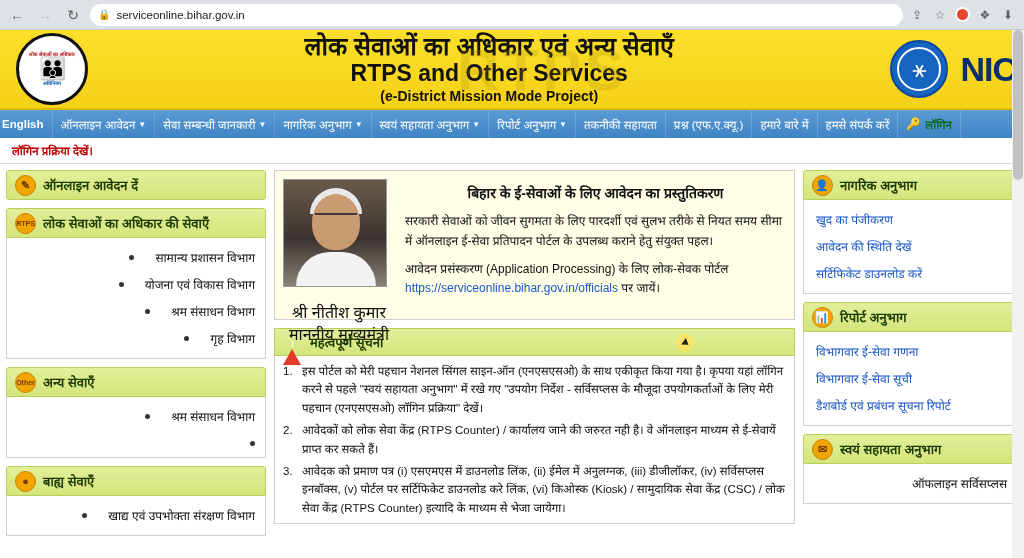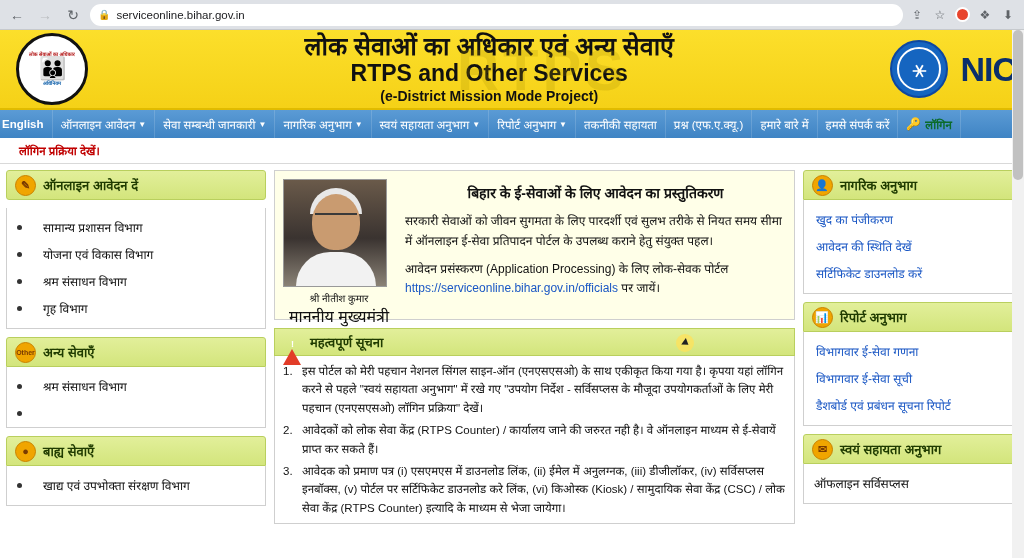--- a/index.html
+++ b/index.html
@@ -167,21 +167,21 @@
   .menu-login { color: #0b6b2b; font-weight: bold; background: transparent; display:flex; align-items:center; gap:4px;}
   .key-icon { color: #0b8a3a; font-size: 12px; }
 
   
   .marquee {
     height: 26px;
     background: #fff;
     border-bottom: 1px solid #d9d9d9;
     display: flex;
     align-items: center;
-    padding-left: 19px;
+    padding-left: 12px;
     font-size: 11.5px;
     color: #c00000;
     font-weight: bold;
   }
 
   
   .page {
     display: flex;
     gap: 8px;
     padding: 6px 6px 0 6px;
@@ -215,20 +215,21 @@
   .panel-body {
     border: 1px solid #cfcfcf;
     border-top: none;
     background: #fff;
     padding: 6px 4px 6px 4px;
   }
   .li {
     display: flex; align-items: flex-start; gap: 21px;
     font-size: 12px; color: #111;
     padding: 5px 6px;
+    justify-content: flex-end;
   }
   .bullet {
     width: 5px; height: 5px; background: #333; border-radius: 50%;
     margin-top: 6px; flex: 0 0 5px;
   }
 
   
   .intro-box {
     border: 1px solid #cfcfcf;
     background: #ffffe8;
@@ -258,21 +259,21 @@
   .cm-photo .glasses {
     position: absolute; left: 31px; top: 33px;
     width: 42px; height: 9px;
     border-top: 2px solid #3a3a3a;
   }
   .cm-photo .shirt {
     position: absolute; left: 12px; bottom: 0;
     width: 80px; height: 34px;
     background: #f2f2f2; border-radius: 40px 40px 0 0;
   }
-  .cm-cap1 { font-size: 10px; color: #111; margin-top: 4px; }
+  .cm-cap1 { font-size: 16px; color: #111; margin-top: 14px; }
   .cm-cap2 { font-size: 16px; color: #111; }
   .intro-text { flex: 1; min-width: 0; }
   .intro-title { font-size: 14px; font-weight: bold; text-align: center; margin: 4px 0 10px; color: #111; }
   .intro-p { font-size: 12px; color: #111; line-height: 1.65; }
   .intro-p a { color: #1a57c4; text-decoration: none; }
 
   .notice-head {
     margin-top: 8px;
     background: linear-gradient(180deg,#e2ef9a 0%, #d3e57c 100%);
     border: 1px solid #b9cf5e;
@@ -436,20 +437,24 @@
   <div class="col-left">
 
     <div class="panel">
       <div class="panel-head plain">
         <span class="badge-icon">✎</span>
         <span>ऑनलाइन आवेदन दें</span>
       </div>
     </div>
 
     <div class="panel">
+      <div class="panel-head">
+        <span class="badge-icon small-text">RTPS</span>
+        <span>लोक सेवाओं का अधिकार की सेवाएँ</span>
+      </div>
       <div class="panel-body">
         <div class="li">
             <span class="bullet"></span>
             <span>सामान्य प्रशासन विभाग</span>
           </div>
         <div class="li">
             <span class="bullet"></span>
             <span>योजना एवं विकास विभाग</span>
           </div>
         <div class="li">

